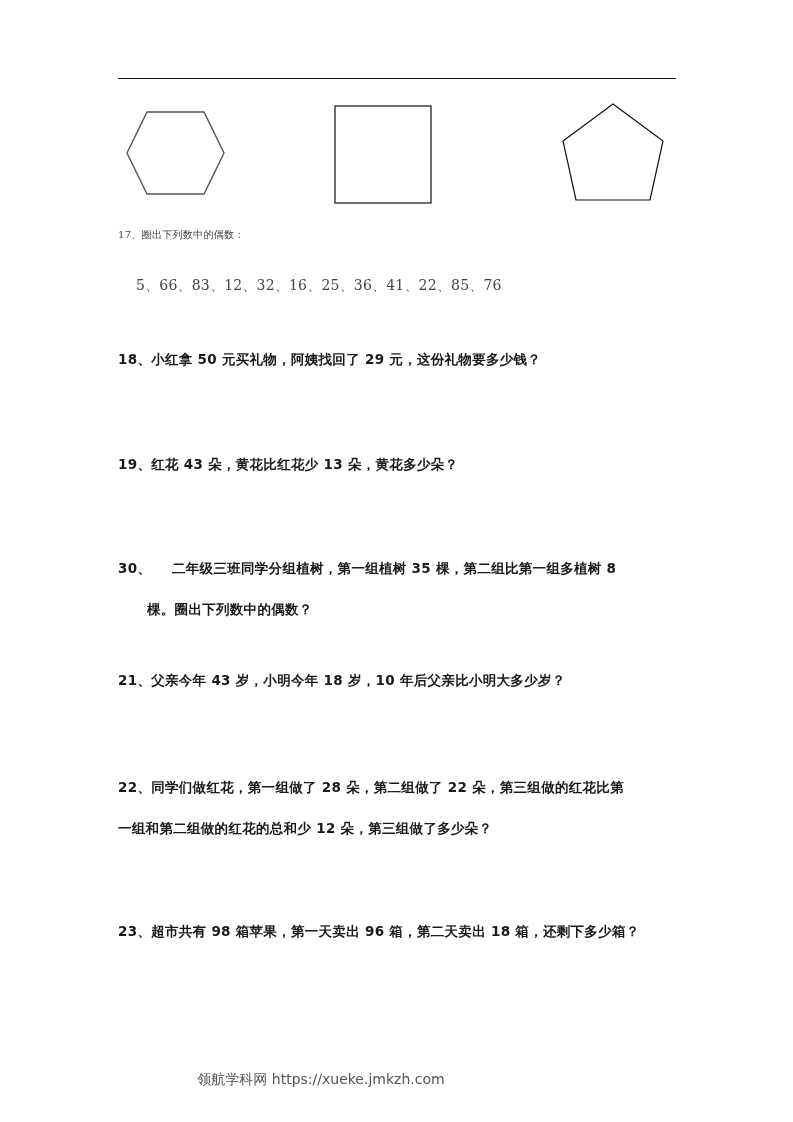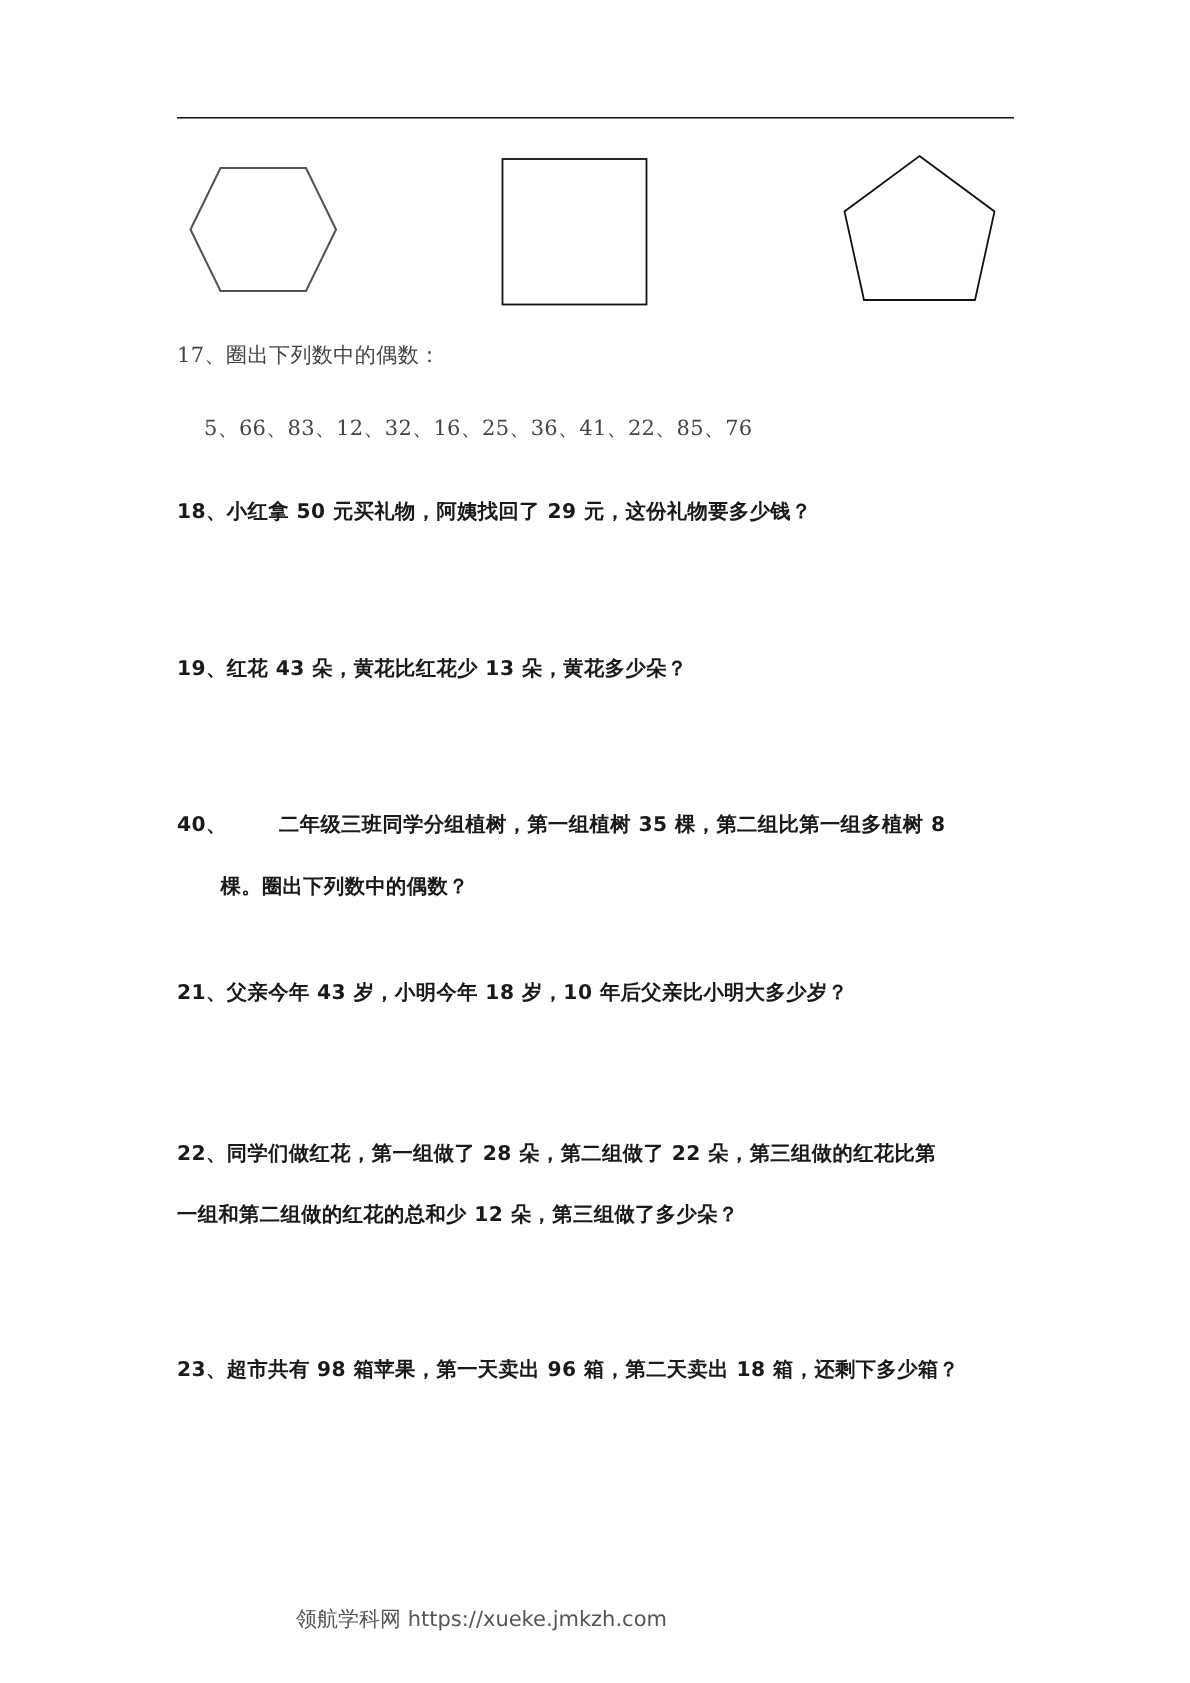--- a/index.html
+++ b/index.html
@@ -4,22 +4,22 @@
 <style>
   html, body { margin: 0; padding: 0; background: #ffffff; }
   body {
     width: 793px; height: 1122px; position: relative; overflow: hidden;
     font-family: "DejaVu Serif", "Liberation Serif", serif;
     color: #1a1a1a;
   }
   .rule { position: absolute; left: 118px; top: 78px; width: 558px; height: 0; border-top: 1.4px solid #111; }
   .shape { position: absolute; }
   .q { position: absolute; left: 118px; font-size: 14px; white-space: nowrap; letter-spacing: 0.3px; }
-  .q.bold { font-family: "DejaVu Sans", "Liberation Sans", sans-serif; font-weight: bold; font-size: 13.5px; }
-  .q.light { color: #444; font-family: "DejaVu Serif", serif; font-size: 14px; }
+  .q.bold { font-family: "DejaVu Sans", "Liberation Sans", sans-serif; font-weight: bold; font-size: 13.5px; margin-top: 19px; }
+  .q.light { color: #444; font-family: "DejaVu Serif", serif; font-size: 10px; }
   .nums { position: absolute; left: 136px; top: 277px; font-size: 14px; color: #444; letter-spacing: 0.2px; }
   .footer { position: absolute; top: 1071px; left: 0; width: 642px; text-align: center;
             font-family: "DejaVu Sans", "Liberation Sans", sans-serif; font-size: 14px; color: #555; }
 </style>
 </head>
 <body>
 
 <div class="rule"></div>
 
 <svg class="shape" style="left:120px;top:106px" width="110" height="92" viewBox="0 0 110 92">
@@ -33,22 +33,22 @@
 <svg class="shape" style="left:558px;top:100px" width="110" height="104" viewBox="0 0 110 104">
   <polygon points="55,4 105,41 92,100 18,100 5,41" fill="none" stroke="#111" stroke-width="1.2"></polygon>
 </svg>
 
 <div class="q light" style="top:228px">17、圈出下列数中的偶数：</div>
 <div class="nums">5、66、83、12、32、16、25、36、41、22、85、76</div>
 
 <div class="q bold" style="top:332px">18、小红拿 50 元买礼物，阿姨找回了 29 元，这份礼物要多少钱？</div>
 <div class="q bold" style="top:437px">19、红花 43 朵，黄花比红花少 13 朵，黄花多少朵？</div>
 
-<div class="q bold" style="top:541px">40、</div>
-<div class="q bold" style="top:541px;left:186px">二年级三班同学分组植树，第一组植树 35 棵，第二组比第一组多植树 8</div>
+<div class="q bold" style="top:541px">30、</div>
+<div class="q bold" style="top:541px;left:172px">二年级三班同学分组植树，第一组植树 35 棵，第二组比第一组多植树 8</div>
 <div class="q bold" style="top:582px;left:147px">棵。圈出下列数中的偶数？</div>
 
 <div class="q bold" style="top:653px">21、父亲今年 43 岁，小明今年 18 岁，10 年后父亲比小明大多少岁？</div>
 
 <div class="q bold" style="top:760px">22、同学们做红花，第一组做了 28 朵，第二组做了 22 朵，第三组做的红花比第</div>
 <div class="q bold" style="top:801px">一组和第二组做的红花的总和少 12 朵，第三组做了多少朵？</div>
 
 <div class="q bold" style="top:904px">23、超市共有 98 箱苹果，第一天卖出 96 箱，第二天卖出 18 箱，还剩下多少箱？</div>
 
 <div class="footer">领航学科网 https://xueke.jmkzh.com</div>

